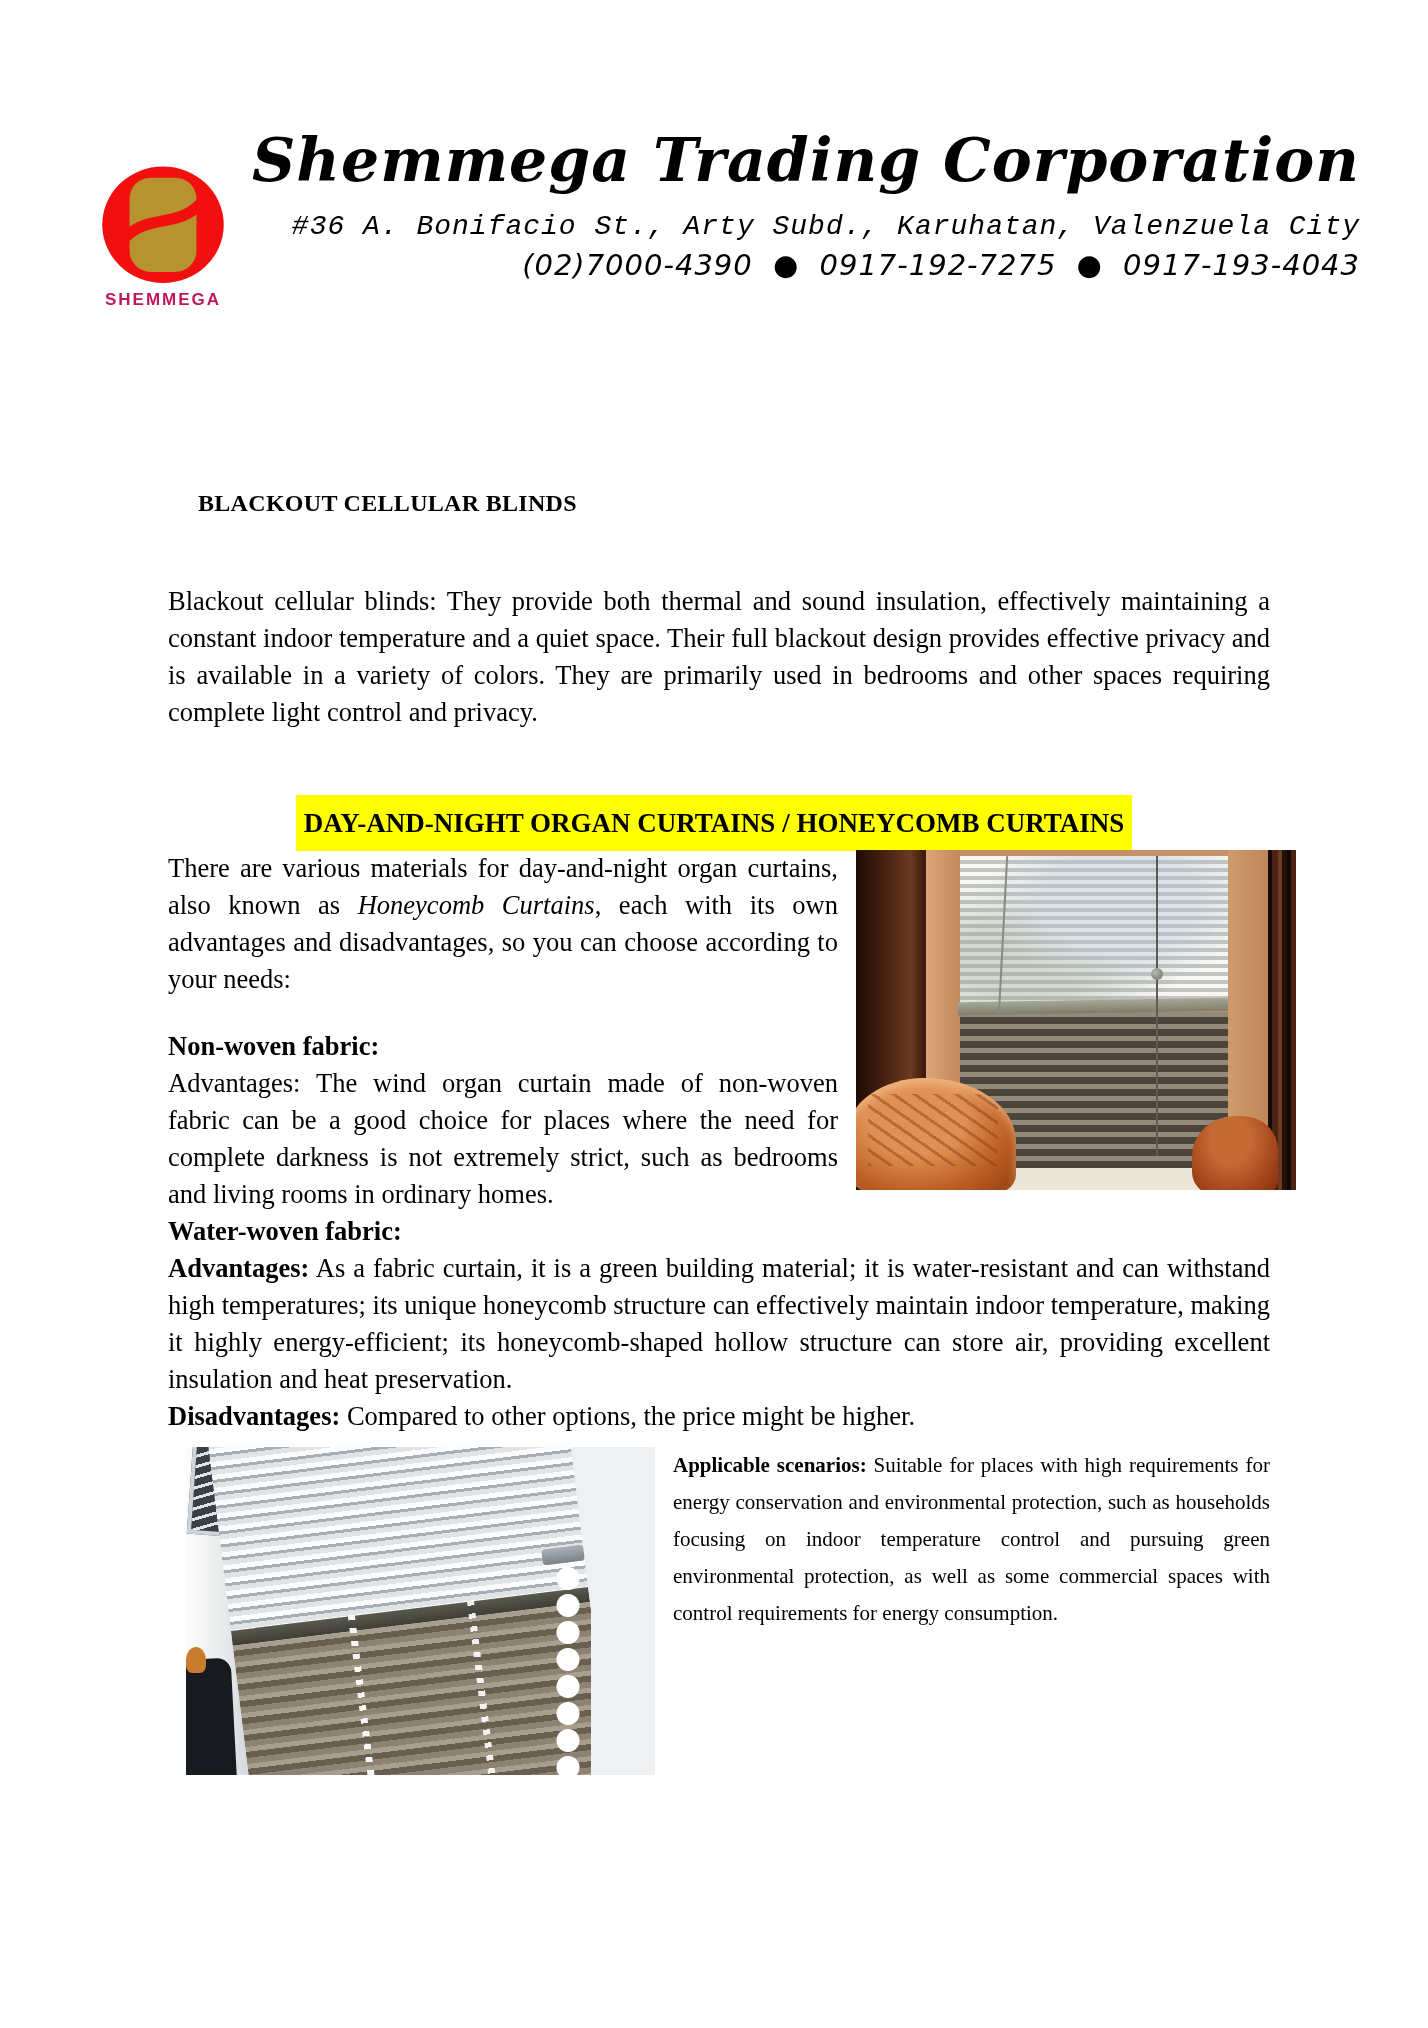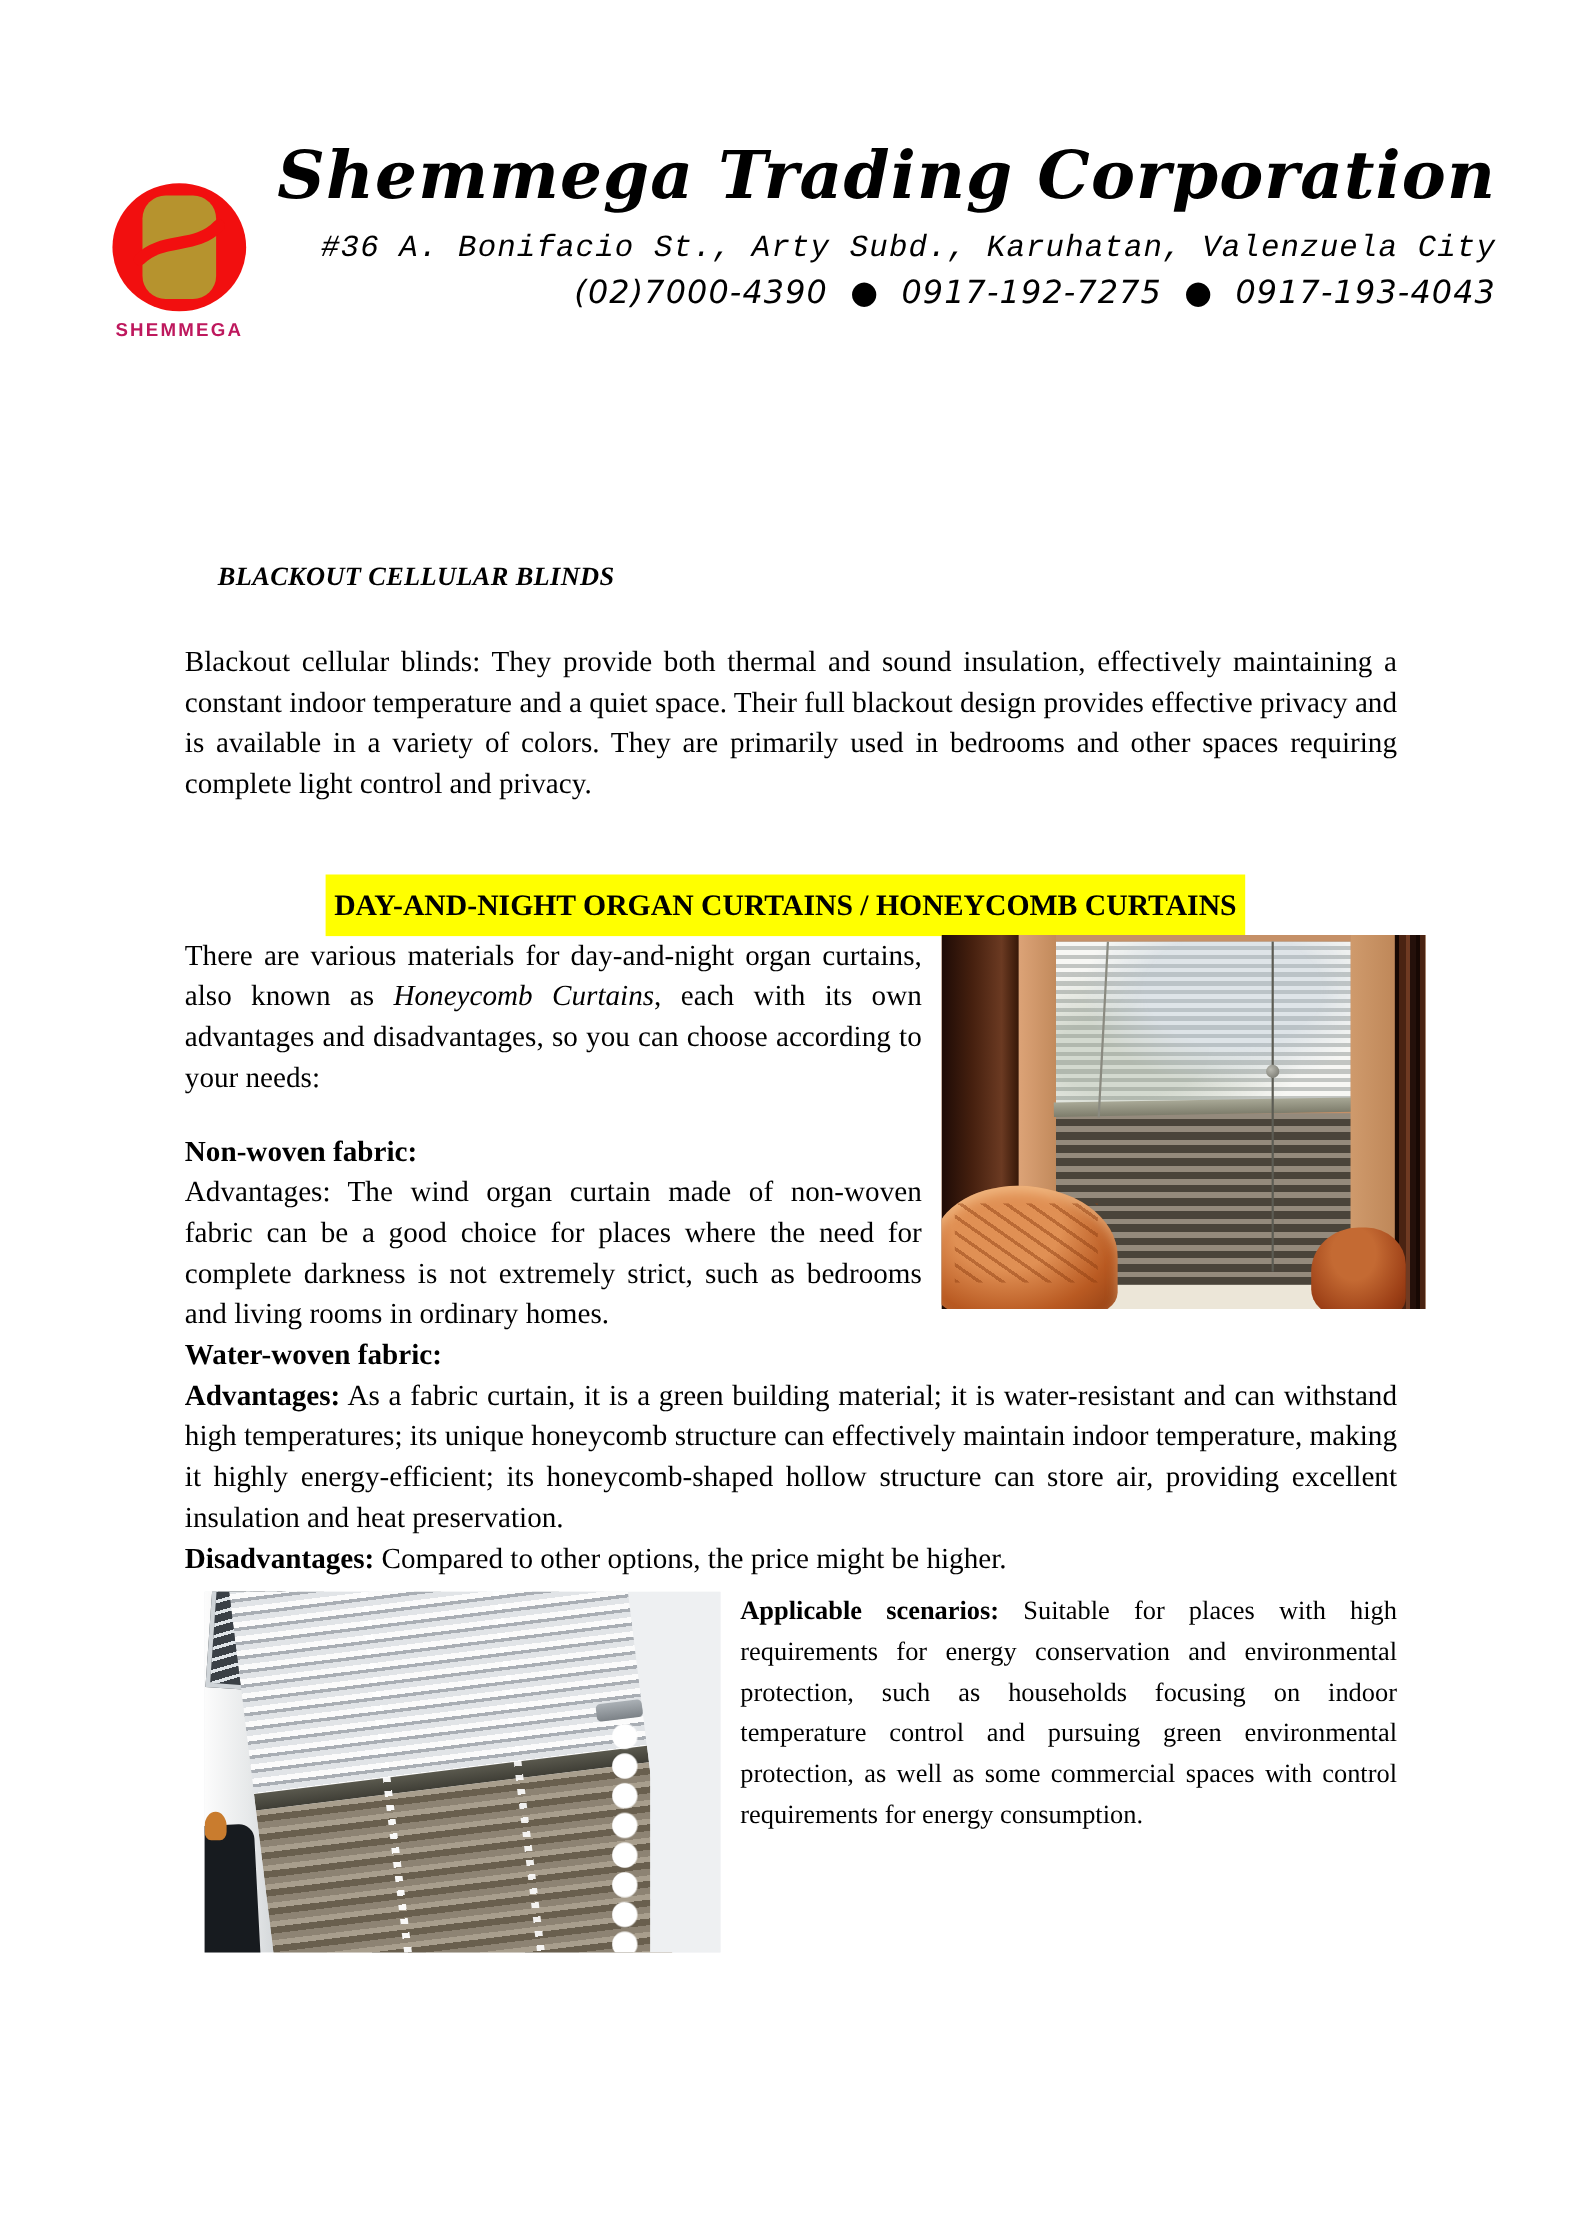--- a/index.html
+++ b/index.html
@@ -25,41 +25,41 @@
     font-family:Liberation Mono, monospace;font-style:italic;
     font-size:28px;line-height:38px;letter-spacing:1px;margin-top:6px;white-space:nowrap;
   }
   .phone-line{
     font-family:"DejaVu Sans",sans-serif;font-style:italic;
     font-size:29px;line-height:38px;letter-spacing:1px;word-spacing:10px;white-space:nowrap;
   }
 
   
   .h-blackout{
-    position:absolute;left:198px;top:512px;
-    font-size:24px;font-weight:bold;font-style:italic;letter-spacing:.3px;
+    position:absolute;left:198px;top:490px;
+    font-size:24px;font-weight:bold;letter-spacing:.3px;
   }
   .p-blackout{
     position:absolute;left:168px;top:556px;width:1102px;
     font-size:26.5px;line-height:37px;text-align:justify;
   }
   .h-daynight-wrap{position:absolute;left:0;top:795px;width:1428px;text-align:center;}
   .highlight{
     display:inline-block;background:#ffff00;padding:12px 8px;
     font-size:27px;font-weight:bold;line-height:32px;
   }
   .dn-section{
     position:absolute;left:168px;top:850px;width:1102px;
     font-size:26.5px;line-height:37px;text-align:justify;
   }
   .dn-section p{margin:0;}
   .p-intro{margin-bottom:30px !important;}
   .app-section{
     position:absolute;left:186px;top:1447px;width:1084px;
-    font-size:24px;line-height:37px;text-align:justify;
+    font-size:21px;line-height:37px;text-align:justify;
   }
   .app-section p{margin:0;}
 
   
   .photo-window{
     float:right;width:440px;height:340px;margin:0 -26px 10px 18px;
     position:relative;overflow:hidden;background:#c59067;
   }
   .pw-wood-left{position:absolute;left:0;top:0;width:70px;height:100%;
     background:linear-gradient(90deg,#1e0b06 0%,#46200f 40%,#6b3a22 78%,#371808 100%);}

